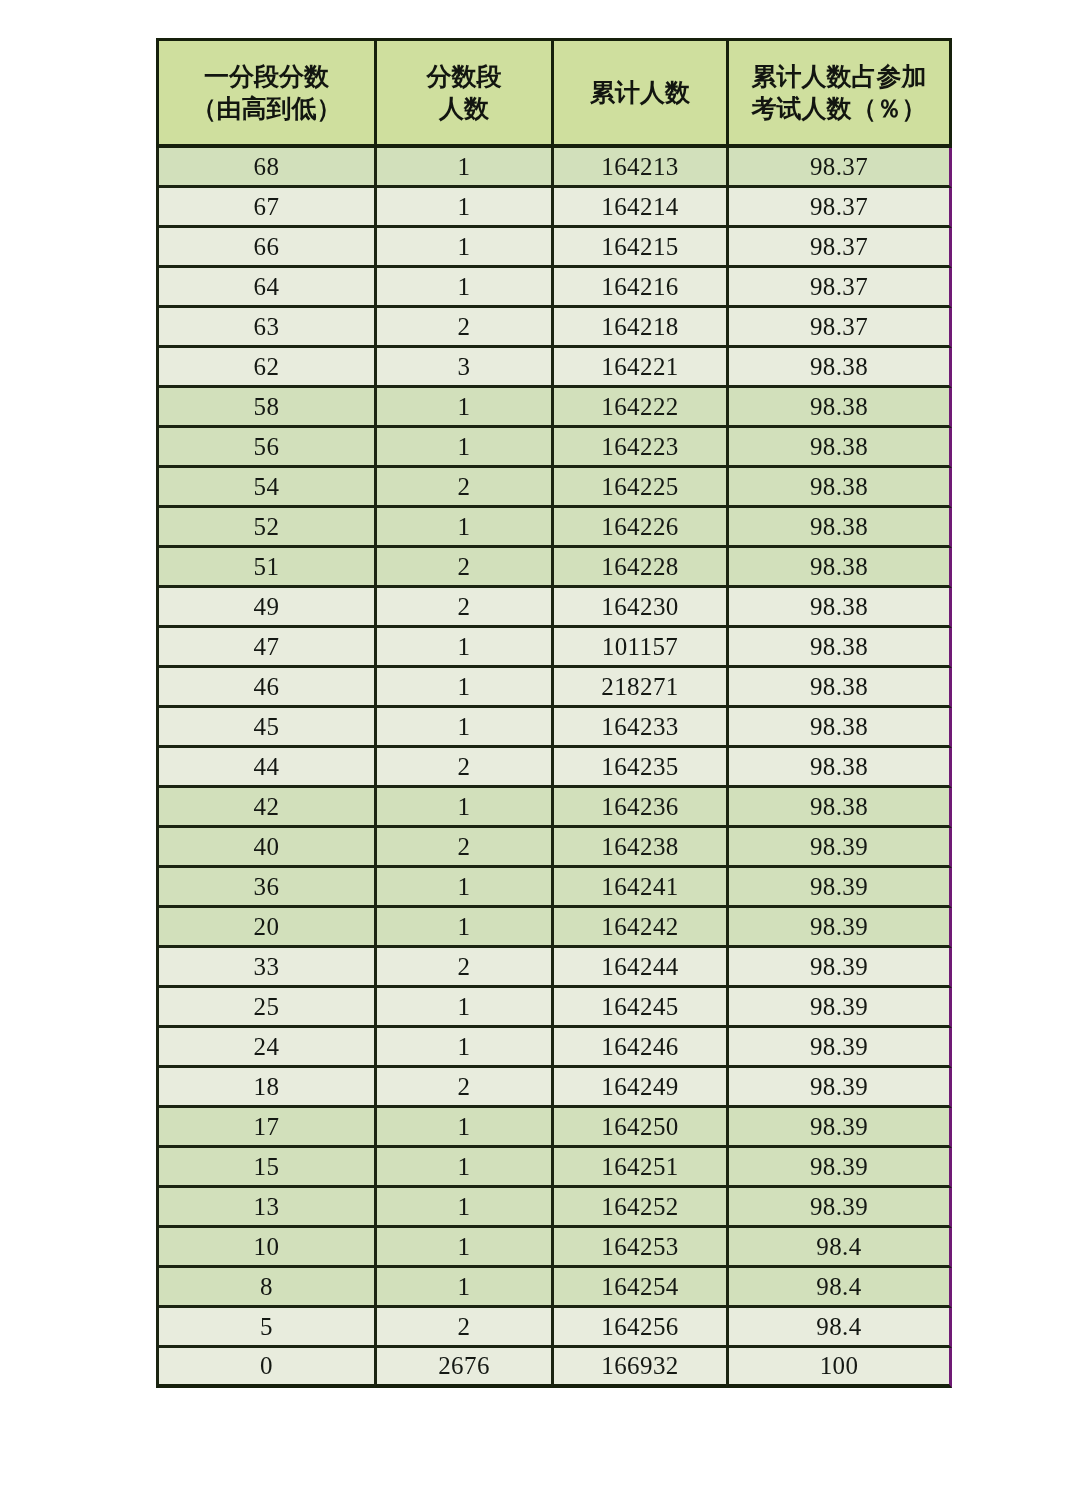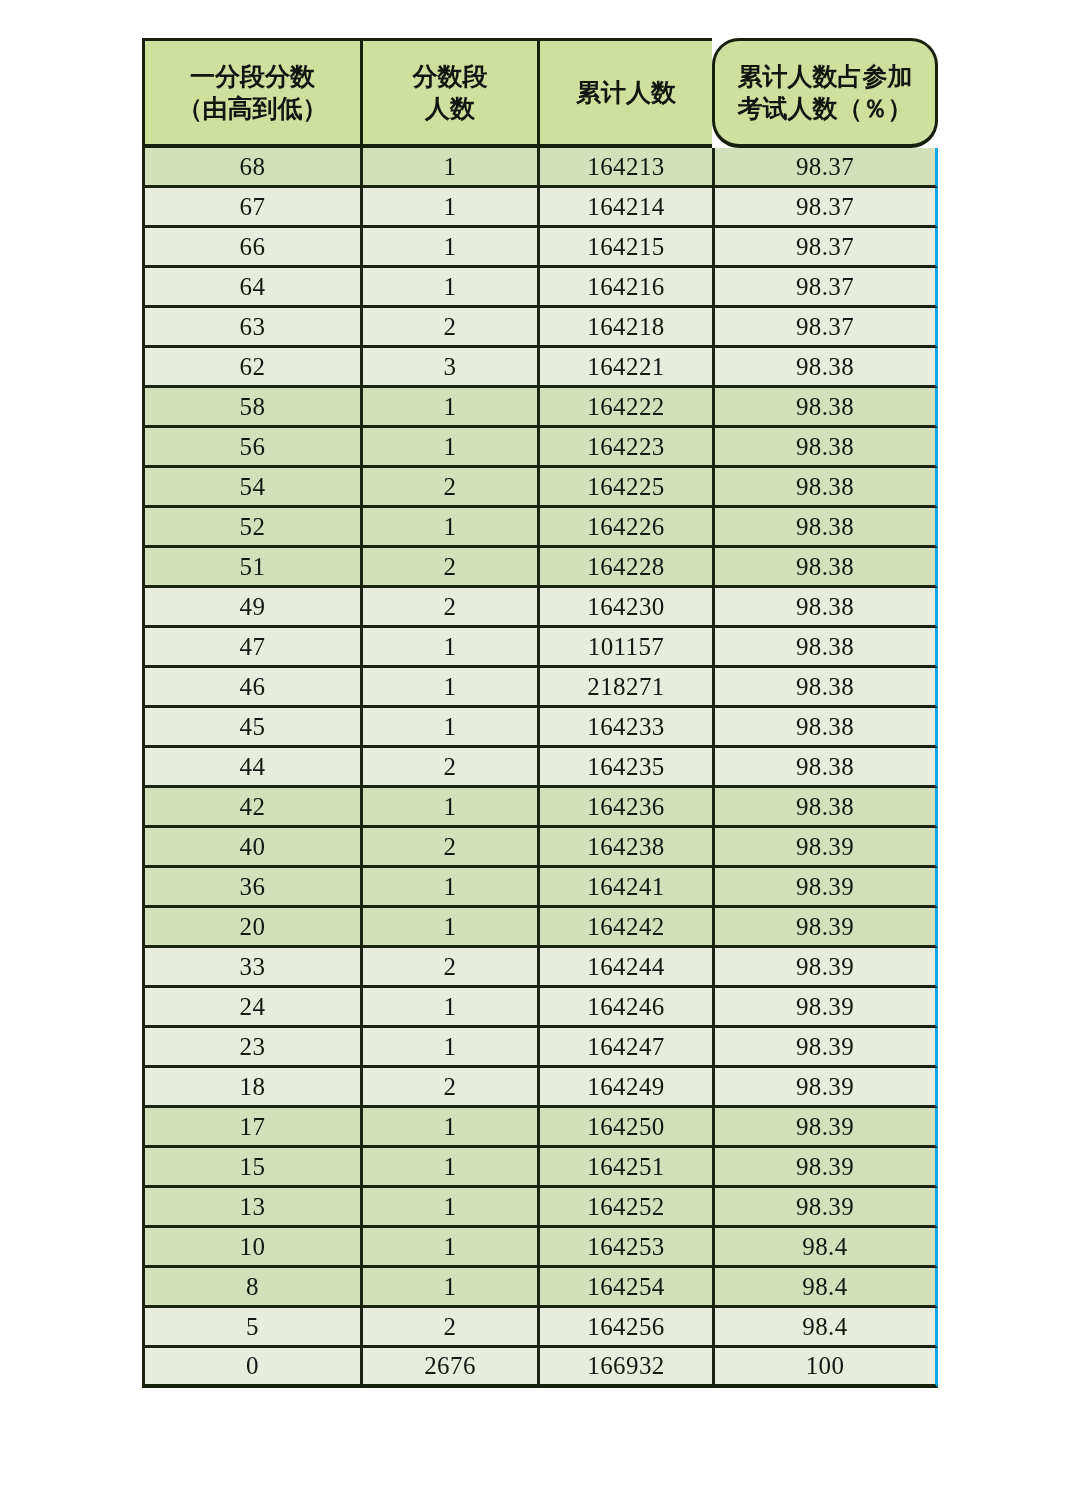--- a/index.html
+++ b/index.html
@@ -10,21 +10,21 @@
   body {
     width: 1080px;
     height: 1497px;
     font-family: "Liberation Serif", "DejaVu Serif", serif;
     position: relative;
     overflow: hidden;
   }
 
   #table-wrap {
     position: absolute;
-    left: 142px;
+    left: 156px;
     top: 38px;
     width: 796px;
   }
 
   table.score-table {
     border-collapse: separate;
     border-spacing: 0;
     width: 796px;
     table-layout: fixed;
   }
@@ -46,40 +46,39 @@
     line-height: 1.28;
     color: #121510;
     padding: 0 4px;
     box-sizing: border-box;
     border-top: 3px solid #16200c;
     border-left: 3px solid #16200c;
     border-bottom: 4px solid #16200c;
   }
   thead th:last-child {
     border-right: 3px solid #16200c;
-    border-radius: 27px;
   }
   thead th .hl { display: block; white-space: nowrap; }
 
   
   tbody td {
     height: 40px;
     text-align: center;
     vertical-align: middle;
     font-family: "Liberation Serif", "DejaVu Serif", serif;
     font-size: 25px;
     color: #141813;
     padding: 0 3px;
     box-sizing: border-box;
     border-left: 3px solid #1b2411;
     border-bottom: 3px solid #1b2411;
     letter-spacing: 0.4px;
   }
   tbody td:last-child {
-    border-right: 3px solid #0ea5e9;
+    border-right: 3px solid #701a75;
   }
 
   tbody tr.shade-dark  td { background: #d2e0bb; }
   tbody tr.shade-light td { background: #e8ecdd; }
 
   tbody tr:last-child td {
     border-bottom: 4px solid #16200c;
   }
 </style>
 </head>
@@ -233,29 +232,29 @@
           <td>164242</td>
           <td>98.39</td>
         </tr>
         <tr class="shade-light">
           <td>33</td>
           <td>2</td>
           <td>164244</td>
           <td>98.39</td>
         </tr>
         <tr class="shade-light">
+          <td>25</td>
+          <td>1</td>
+          <td>164245</td>
+          <td>98.39</td>
+        </tr>
+        <tr class="shade-light">
           <td>24</td>
           <td>1</td>
           <td>164246</td>
-          <td>98.39</td>
-        </tr>
-        <tr class="shade-light">
-          <td>23</td>
-          <td>1</td>
-          <td>164247</td>
           <td>98.39</td>
         </tr>
         <tr class="shade-light">
           <td>18</td>
           <td>2</td>
           <td>164249</td>
           <td>98.39</td>
         </tr>
         <tr class="shade-dark">
           <td>17</td>

